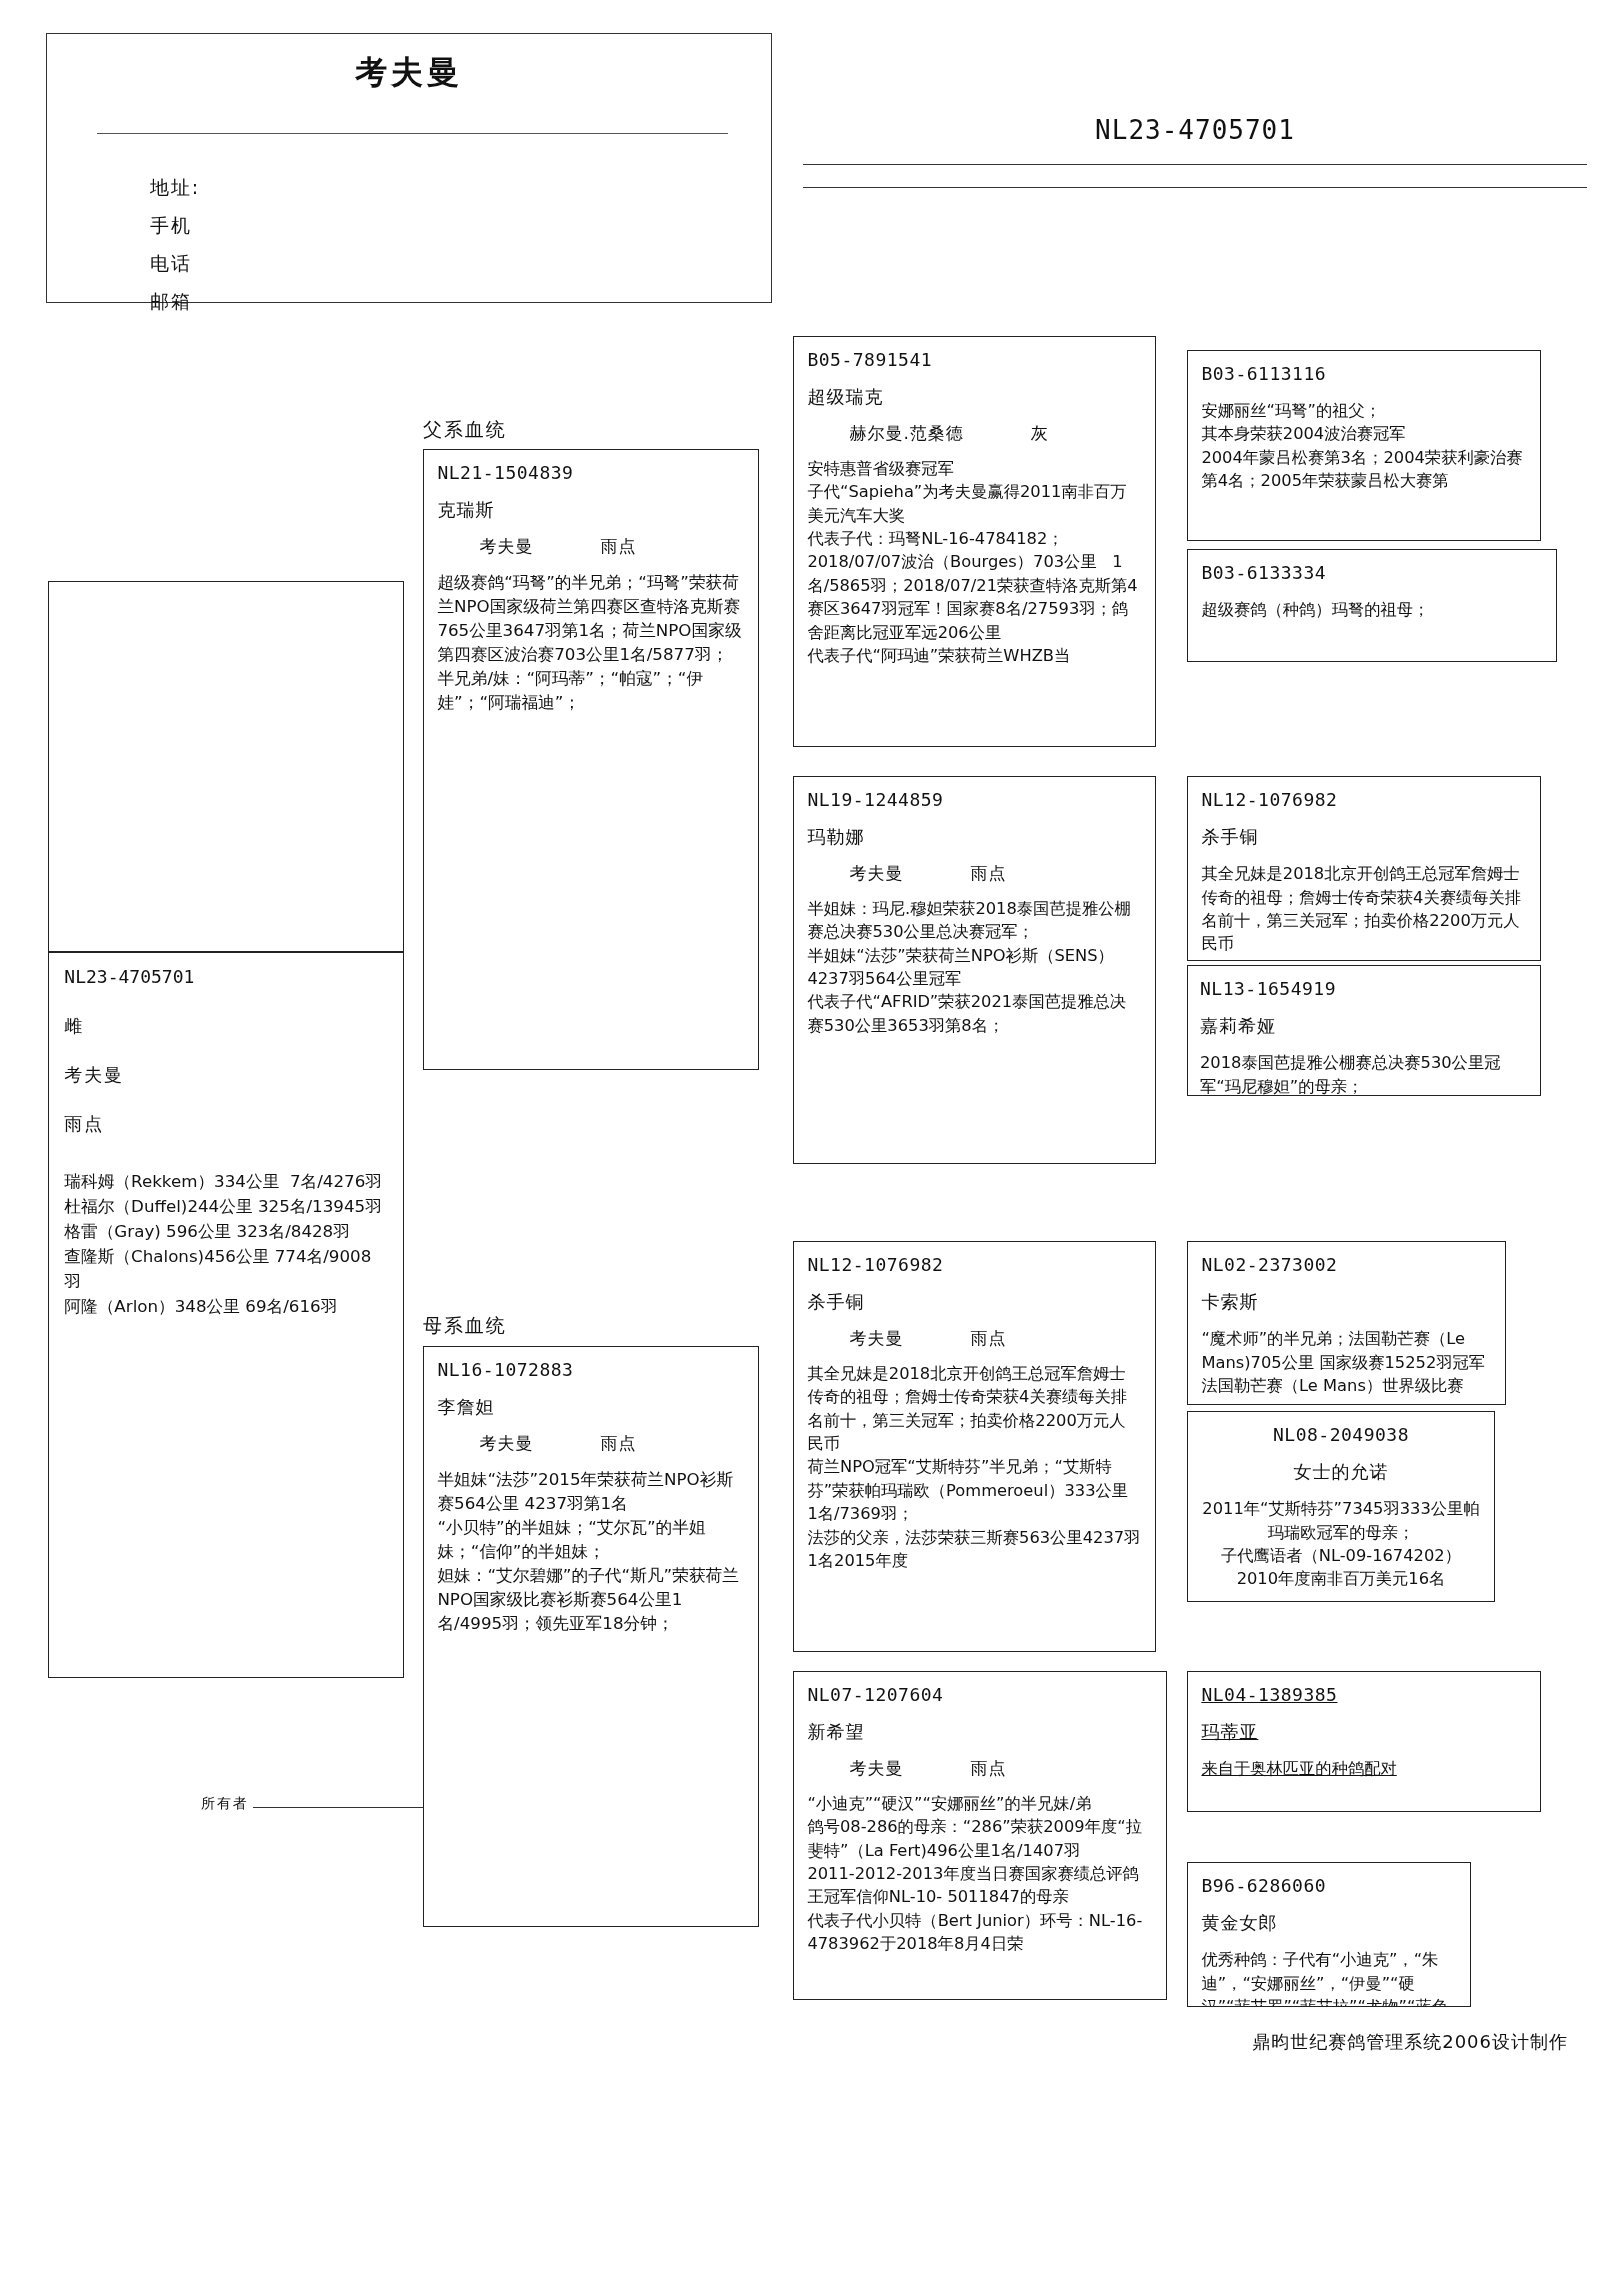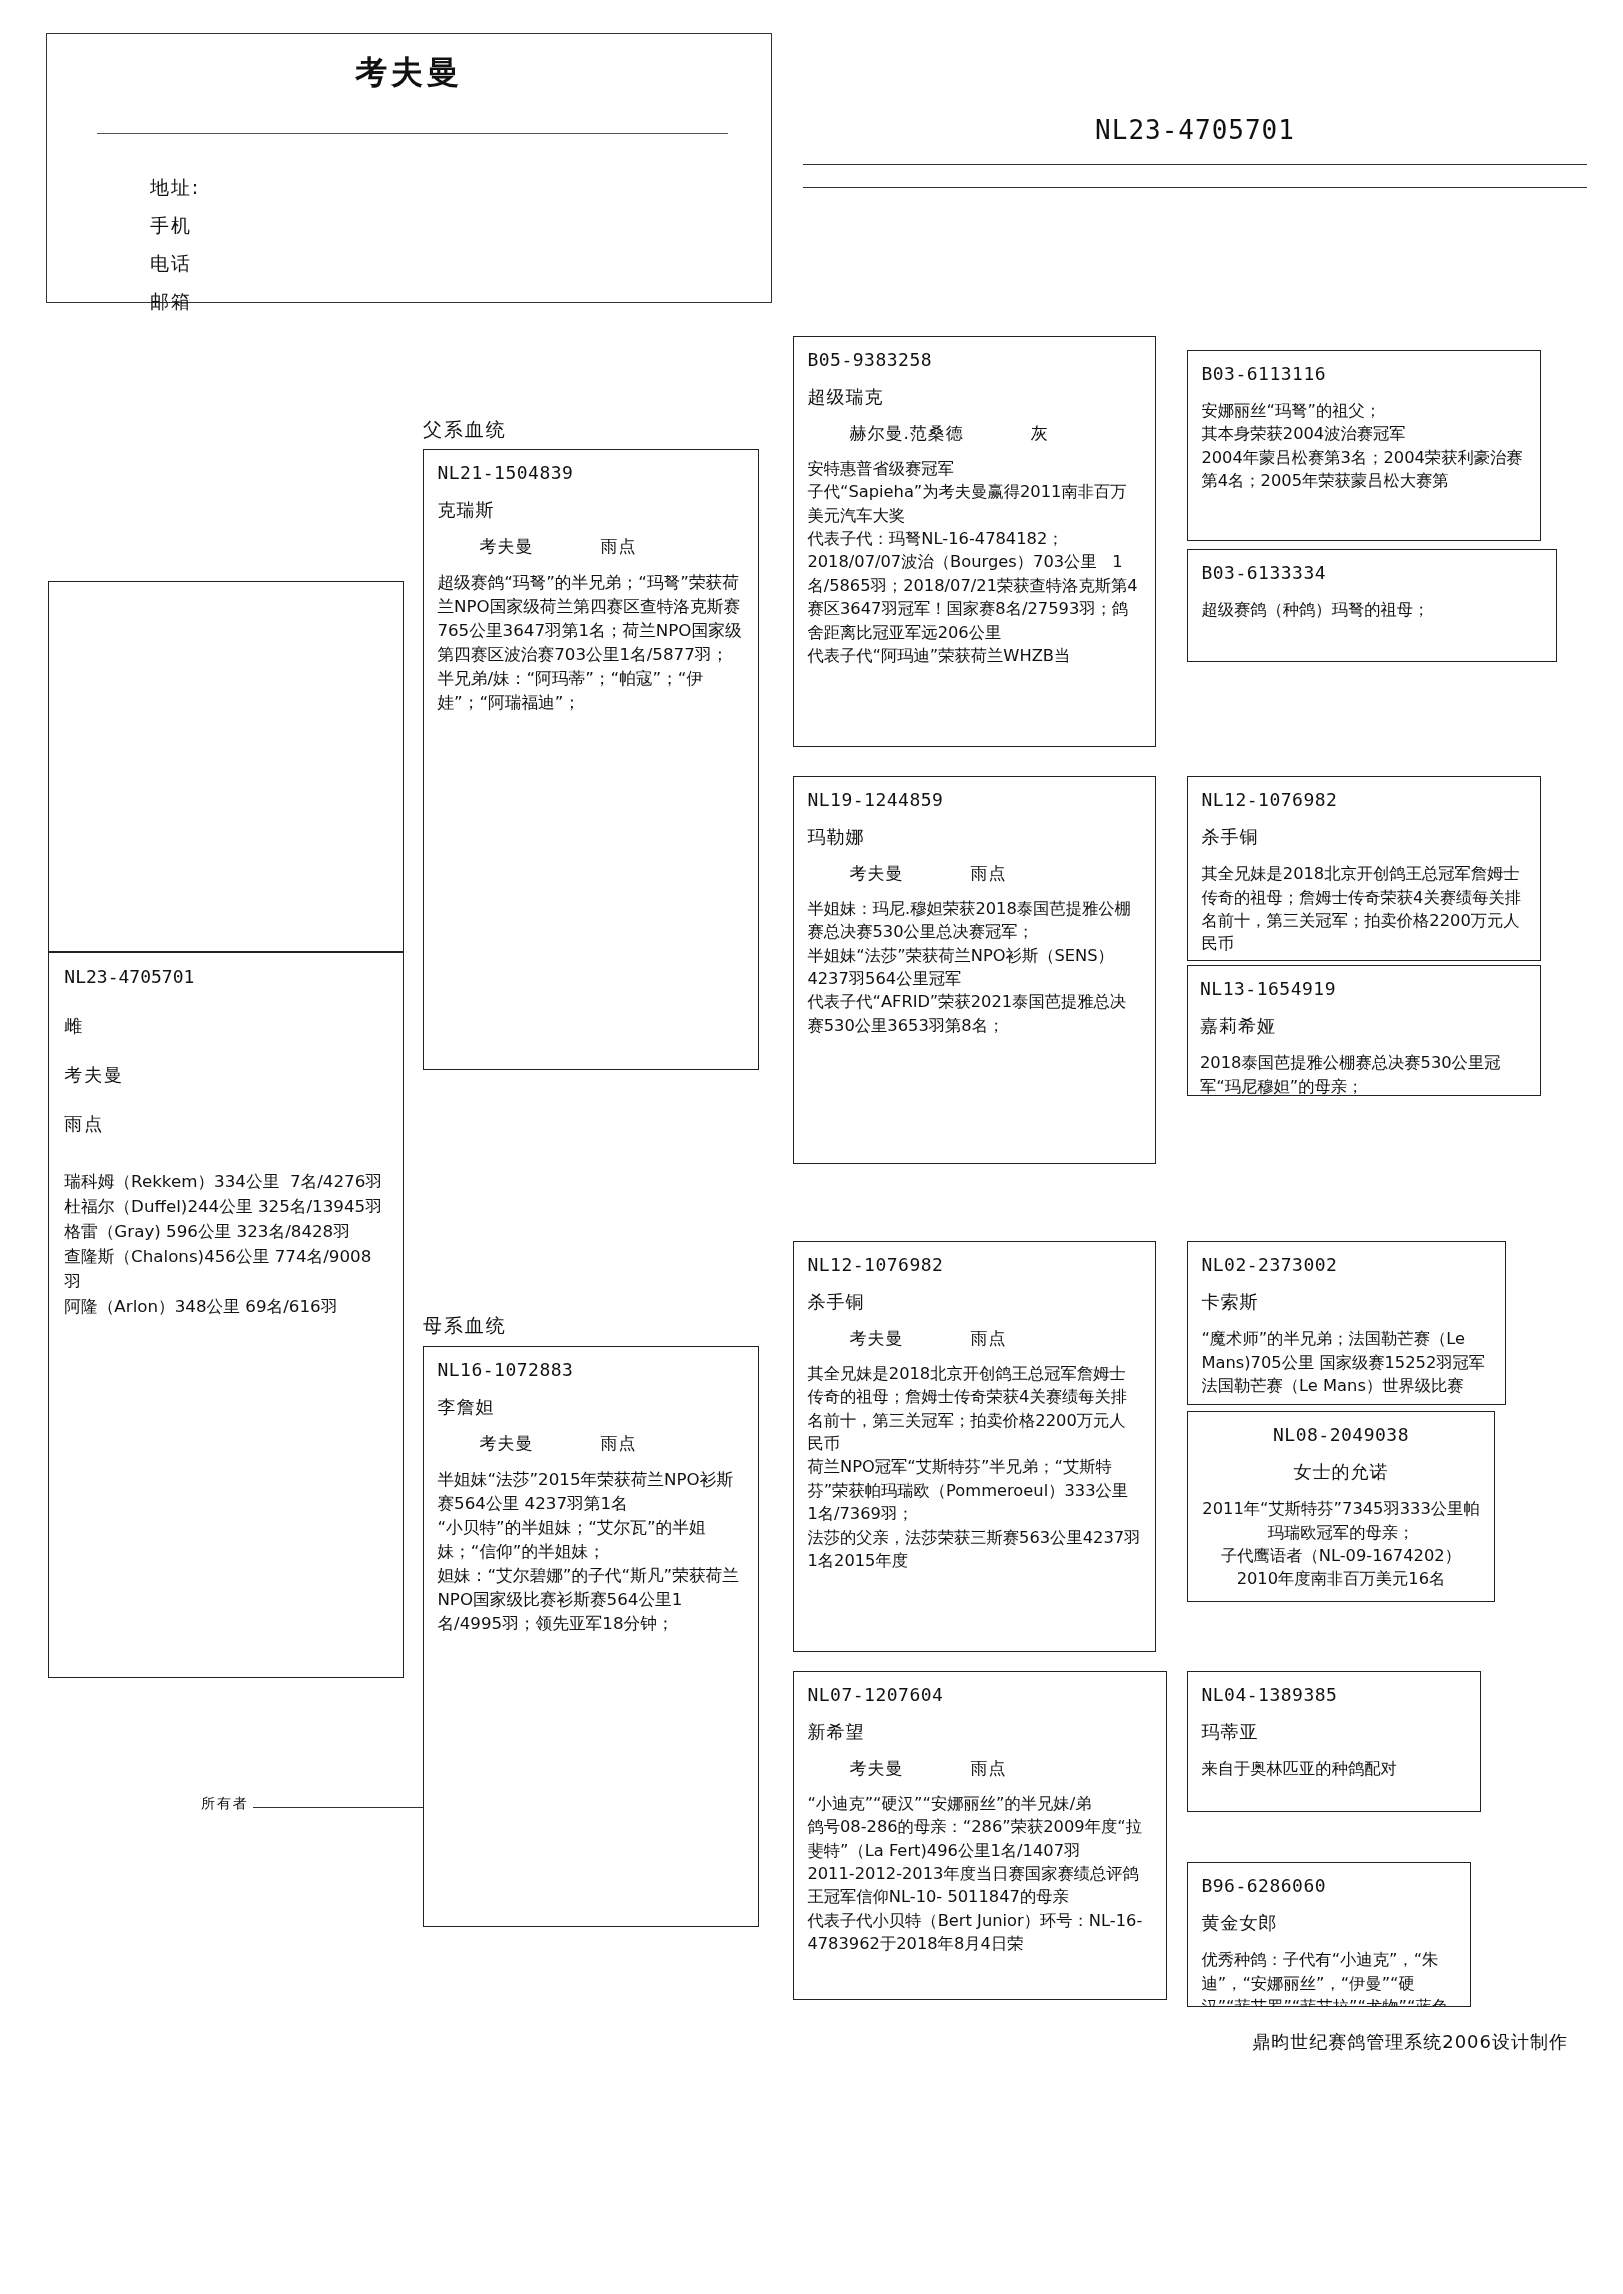--- a/index.html
+++ b/index.html
@@ -218,21 +218,21 @@
     <div class="name">李詹妲</div>
     <div class="meta indent">
       <span>考夫曼</span><span class="m2">雨点</span>
     </div>
     <div class="body">半姐妹“法莎”2015年荣获荷兰NPO衫斯赛564公里 4237羽第1名
 “小贝特”的半姐妹；“艾尔瓦”的半姐妹；“信仰”的半姐妹；
 妲妹：“艾尔碧娜”的子代“斯凡”荣获荷兰NPO国家级比赛衫斯赛564公里1名/4995羽；领先亚军18分钟；</div>
   </div>
 
   <div class="cell" style="left:793px; top:336px; width:363px; height:411px;">
-    <div class="ring">B05-9383258</div>
+    <div class="ring">B05-7891541</div>
     <div class="name">超级瑞克</div>
     <div class="meta indent">
       <span>赫尔曼.范桑德</span><span class="m2">灰</span>
     </div>
     <div class="body small">安特惠普省级赛冠军
 子代“Sapieha”为考夫曼赢得2011南非百万美元汽车大奖
 代表子代：玛弩NL-16-4784182；2018/07/07波治（Bourges）703公里   1名/5865羽；2018/07/21荣获查特洛克斯第4赛区3647羽冠军！国家赛8名/27593羽；鸽舍距离比冠亚军远206公里
 代表子代“阿玛迪”荣获荷兰WHZB当</div>
   </div>
 
@@ -302,21 +302,21 @@
 法国勒芒赛（Le Mans）世界级比赛</div>
   </div>
 
   <div class="cell" style="left:1187px; top:1411px; width:308px; height:191px;text-align:center;">
     <div class="ring">NL08-2049038</div>
     <div class="name">女士的允诺</div>
     <div class="body small">2011年“艾斯特芬”7345羽333公里帕玛瑞欧冠军的母亲；
 子代鹰语者（NL-09-1674202）2010年度南非百万美元16名</div>
   </div>
 
-  <div class="cell" style="left:1187px; top:1671px; width:294px; height:141px;">
+  <div class="cell" style="left:1187px; top:1671px; width:354px; height:141px;text-decoration:underline;">
     <div class="ring">NL04-1389385</div>
     <div class="name">玛蒂亚</div>
     <div class="body small">来自于奥林匹亚的种鸽配对</div>
   </div>
 
   <div class="cell" style="left:1187px; top:1862px; width:284px; height:145px;">
     <div class="ring">B96-6286060</div>
     <div class="name">黄金女郎</div>
     <div class="body small">优秀种鸽：子代有“小迪克”，“朱迪”，“安娜丽丝”，“伊曼”“硬汉”“菲艾罗”“菲艾拉”“尤物”“蓝色贵族”“吉尔穆”</div>
   </div>

